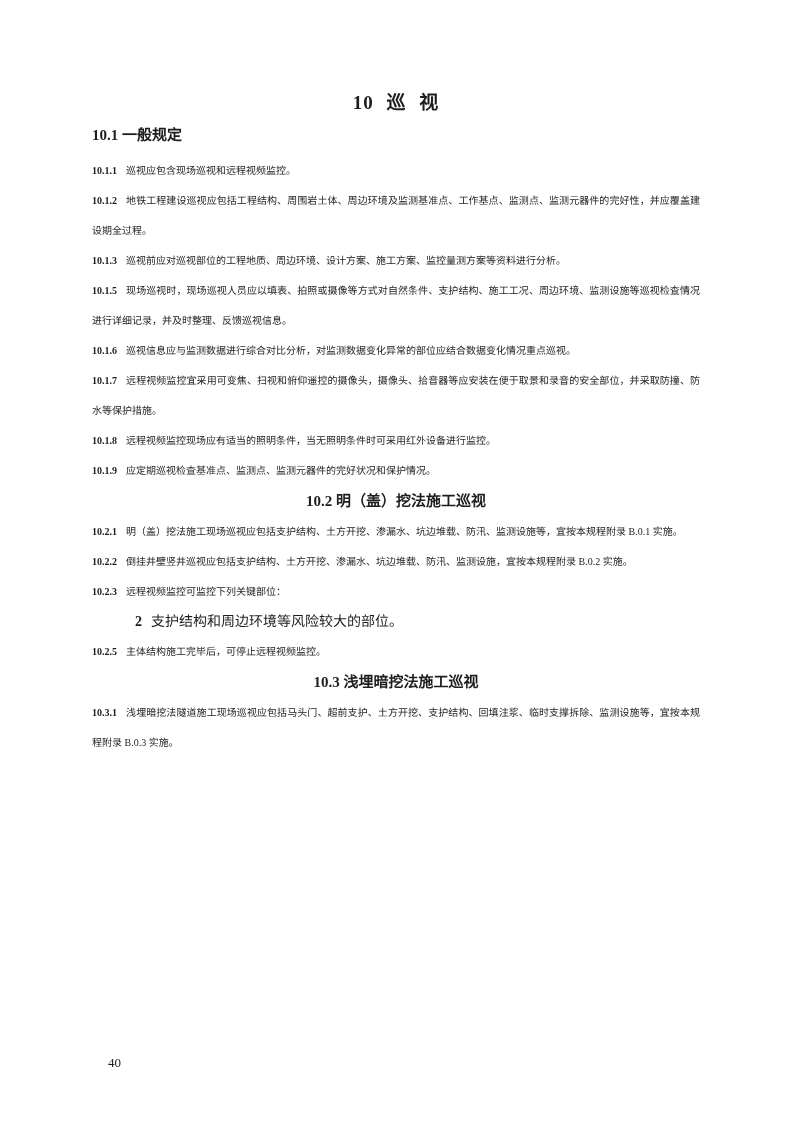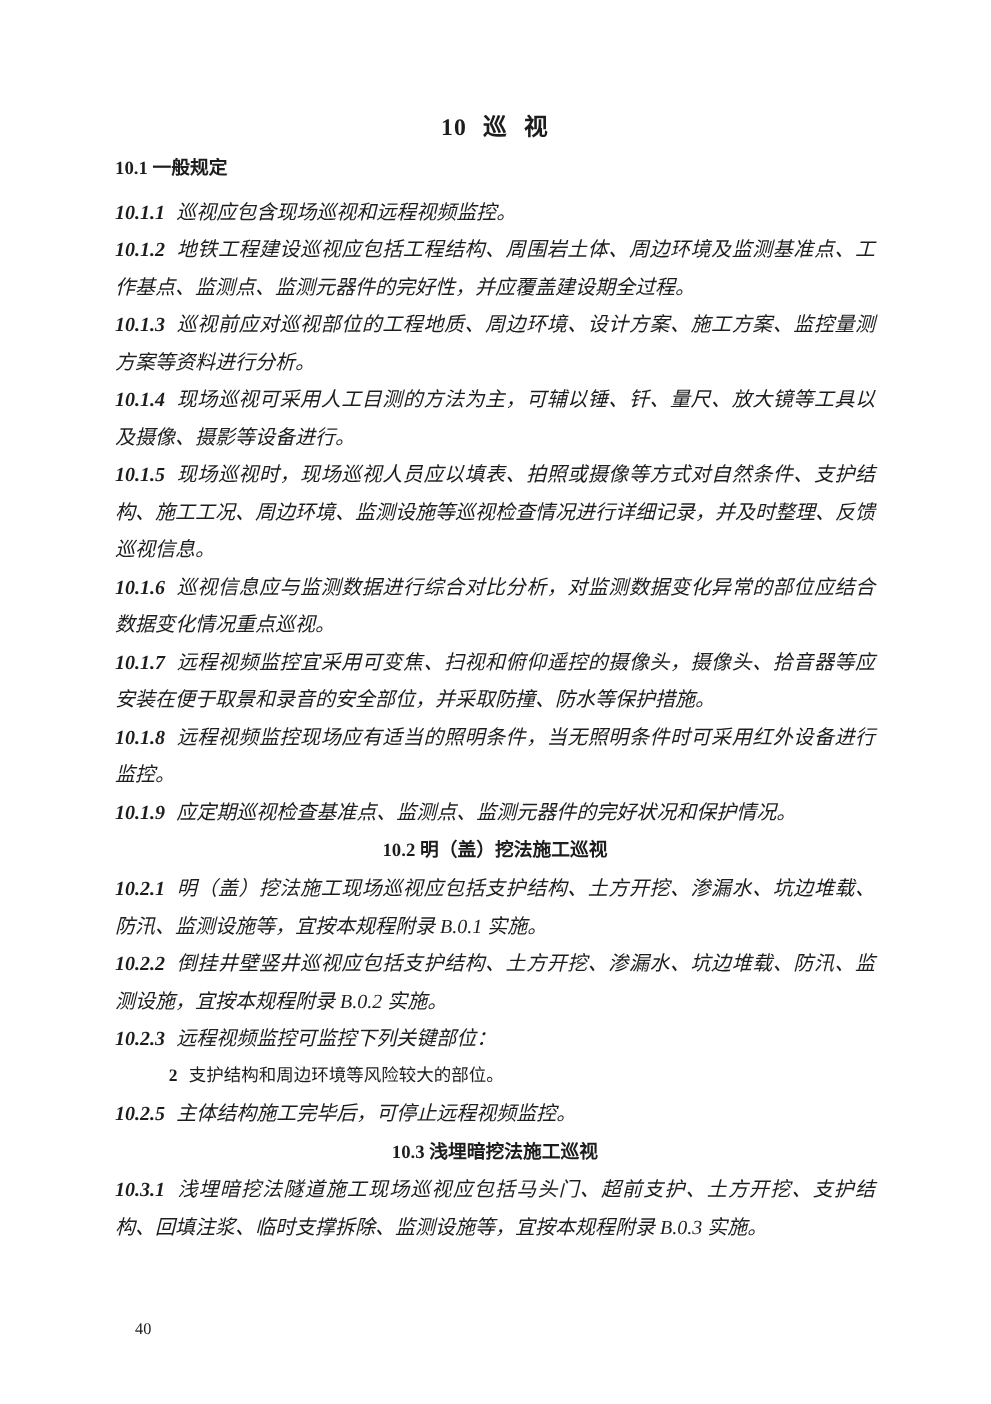--- a/index.html
+++ b/index.html
@@ -42,25 +42,24 @@
   }
   .mid-heading {
     margin: 0;
     text-align: center;
     font-size: 15px;
     line-height: 31px;
     font-weight: bold;
   }
   .clause {
     margin: 0;
-    font-size: 16px;
+    font-size: 10px;
     line-height: 30px;
     text-align: justify;
     text-justify: inter-ideograph;
-    font-style: italic;
   }
   .clause .cnum {
     font-weight: bold;
     margin-right: 9px;
     white-space: nowrap;
   }
   .subclause {
     margin: 0;
     padding-left: 43px;
     font-size: 14px;
@@ -84,21 +83,20 @@
 
 <div class="page">
 
   <h1 class="doc-title">10 巡 视</h1>
 
   <h2 class="section-heading">10.1 一般规定</h2>
 
   <p class="clause"><b class="cnum">10.1.1</b><span>巡视应包含现场巡视和远程视频监控。</span></p>
   <p class="clause"><b class="cnum">10.1.2</b><span>地铁工程建设巡视应包括工程结构、周围岩土体、周边环境及监测基准点、工作基点、监测点、监测元器件的完好性，并应覆盖建设期全过程。</span></p>
   <p class="clause"><b class="cnum">10.1.3</b><span>巡视前应对巡视部位的工程地质、周边环境、设计方案、施工方案、监控量测方案等资料进行分析。</span></p>
-  <p class="clause"><b class="cnum">10.1.4</b><span>现场巡视可采用人工目测的方法为主，可辅以锤、钎、量尺、放大镜等工具以及摄像、摄影等设备进行。</span></p>
   <p class="clause"><b class="cnum">10.1.5</b><span>现场巡视时，现场巡视人员应以填表、拍照或摄像等方式对自然条件、支护结构、施工工况、周边环境、监测设施等巡视检查情况进行详细记录，并及时整理、反馈巡视信息。</span></p>
   <p class="clause"><b class="cnum">10.1.6</b><span>巡视信息应与监测数据进行综合对比分析，对监测数据变化异常的部位应结合数据变化情况重点巡视。</span></p>
   <p class="clause"><b class="cnum">10.1.7</b><span>远程视频监控宜采用可变焦、扫视和俯仰遥控的摄像头，摄像头、拾音器等应安装在便于取景和录音的安全部位，并采取防撞、防水等保护措施。</span></p>
   <p class="clause"><b class="cnum">10.1.8</b><span>远程视频监控现场应有适当的照明条件，当无照明条件时可采用红外设备进行监控。</span></p>
   <p class="clause"><b class="cnum">10.1.9</b><span>应定期巡视检查基准点、监测点、监测元器件的完好状况和保护情况。</span></p>
 
   <h2 class="mid-heading">10.2 明（盖）挖法施工巡视</h2>
 
   <p class="clause"><b class="cnum">10.2.1</b><span>明（盖）挖法施工现场巡视应包括支护结构、土方开挖、渗漏水、坑边堆载、防汛、监测设施等，宜按本规程附录 B.0.1 实施。</span></p>
   <p class="clause"><b class="cnum">10.2.2</b><span>倒挂井壁竖井巡视应包括支护结构、土方开挖、渗漏水、坑边堆载、防汛、监测设施，宜按本规程附录 B.0.2 实施。</span></p>

